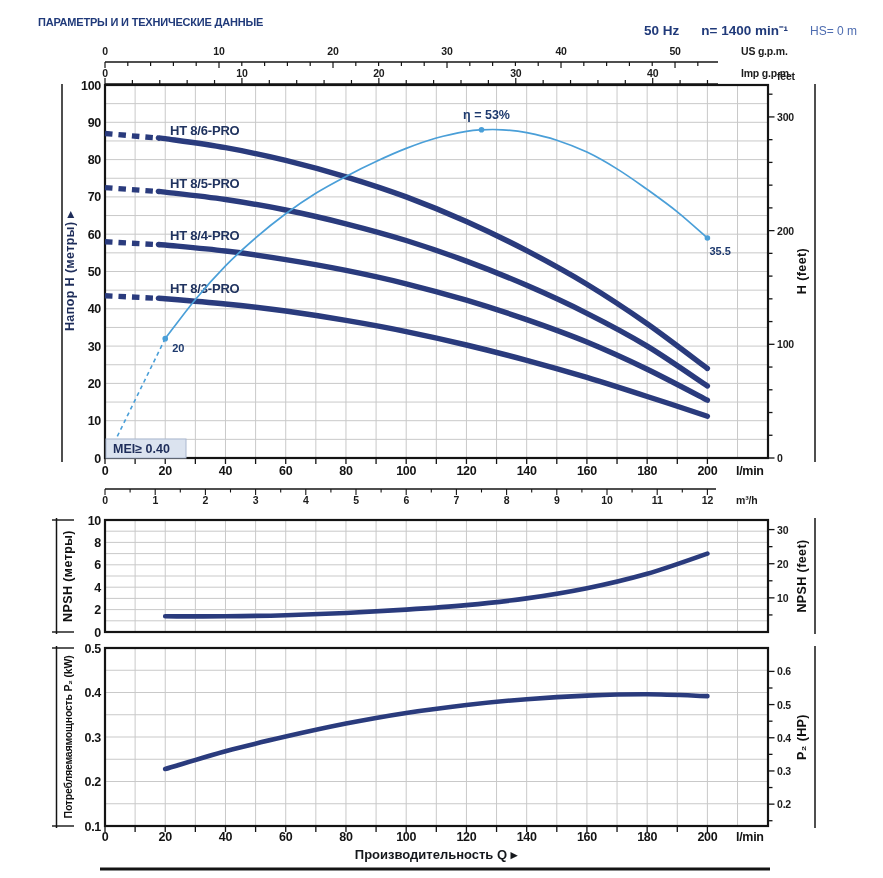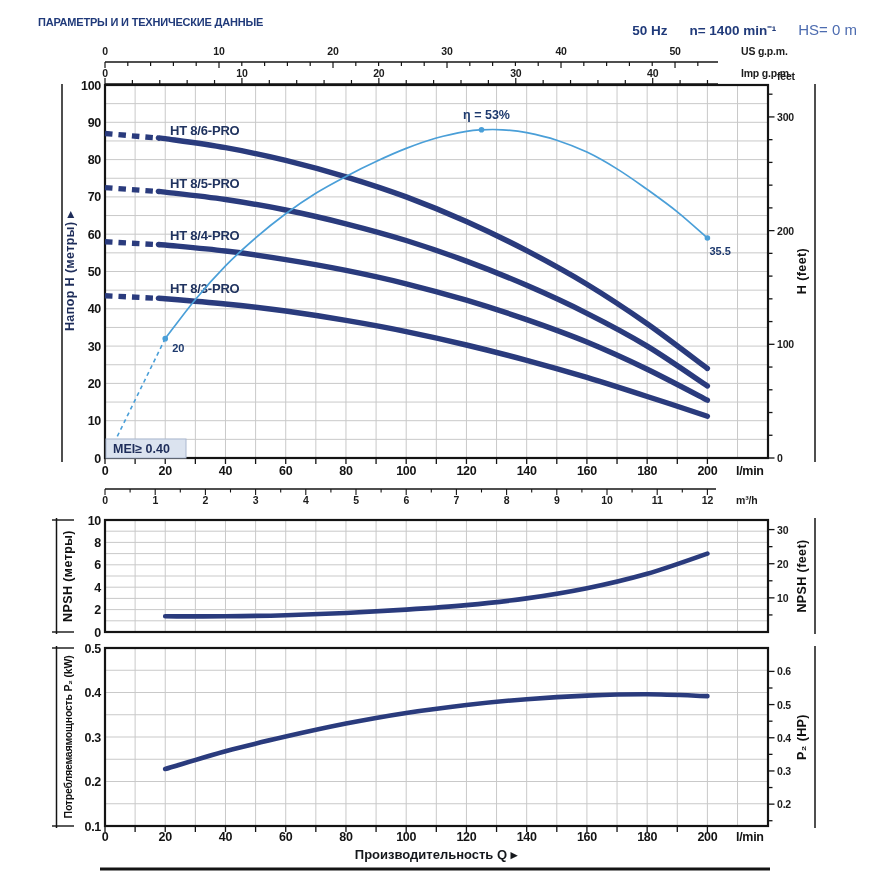--- a/index.html
+++ b/index.html
@@ -2,21 +2,21 @@
 <html><head>
 <meta charset="utf-8">
 <style>
   html,body{margin:0;padding:0;background:#fff;}
   .page{position:relative;width:883px;height:878px;background:#fff;overflow:hidden;
         font-family:"Liberation Sans",sans-serif;}
   .header{position:absolute;left:0;top:0;width:883px;height:34px;}
   .title{position:absolute;left:38px;top:16px;font-size:11px;font-weight:700;color:#203a7a;letter-spacing:-0.2px;}
   .specs{position:absolute;right:26px;top:9px;display:flex;gap:22px;align-items:baseline;margin-top:12px;}
   .spec.bold{font-size:13.5px;font-weight:700;color:#203a7a;}
-  .spec.light{font-size:15px;font-weight:400;color:#4d6cb0;}
+  .spec.light{font-size:12px;font-weight:400;color:#4d6cb0;}
   svg text{font-family:"Liberation Sans",sans-serif;}
   .t-tick{font-size:12.5px;font-weight:700;fill:#141414;letter-spacing:-0.3px;}
   .t-sm{font-size:10.5px;font-weight:600;fill:#1c1c1c;letter-spacing:-0.2px;}
   .t-curve{font-size:13px;font-weight:700;fill:#20335f;letter-spacing:-0.2px;}
   .t-eff{font-size:12.5px;font-weight:700;fill:#1e3a6e;}
   .t-eff-sm{font-size:11px;font-weight:700;fill:#1e3a6e;}
   .t-rot{font-size:12.5px;font-weight:700;fill:#111;letter-spacing:0.4px;}
   .t-rot-navy{font-size:12.5px;font-weight:700;fill:#1e2d5a;letter-spacing:0.4px;}
   .t-rot-long{font-size:10.5px;font-weight:700;fill:#111;letter-spacing:-0.2px;}
   .t-mei{font-size:12.5px;font-weight:700;fill:#1e2d5a;}

